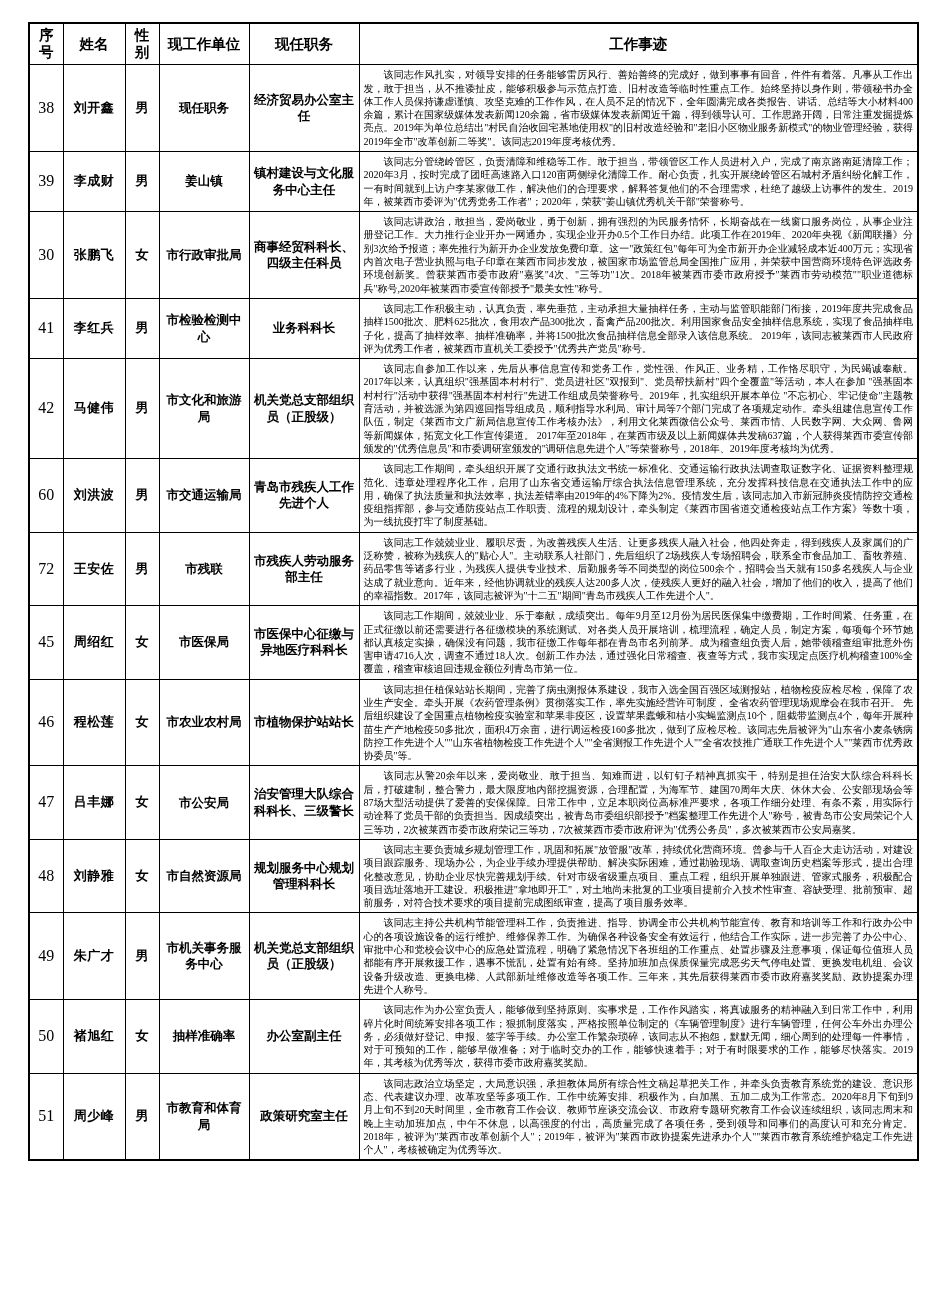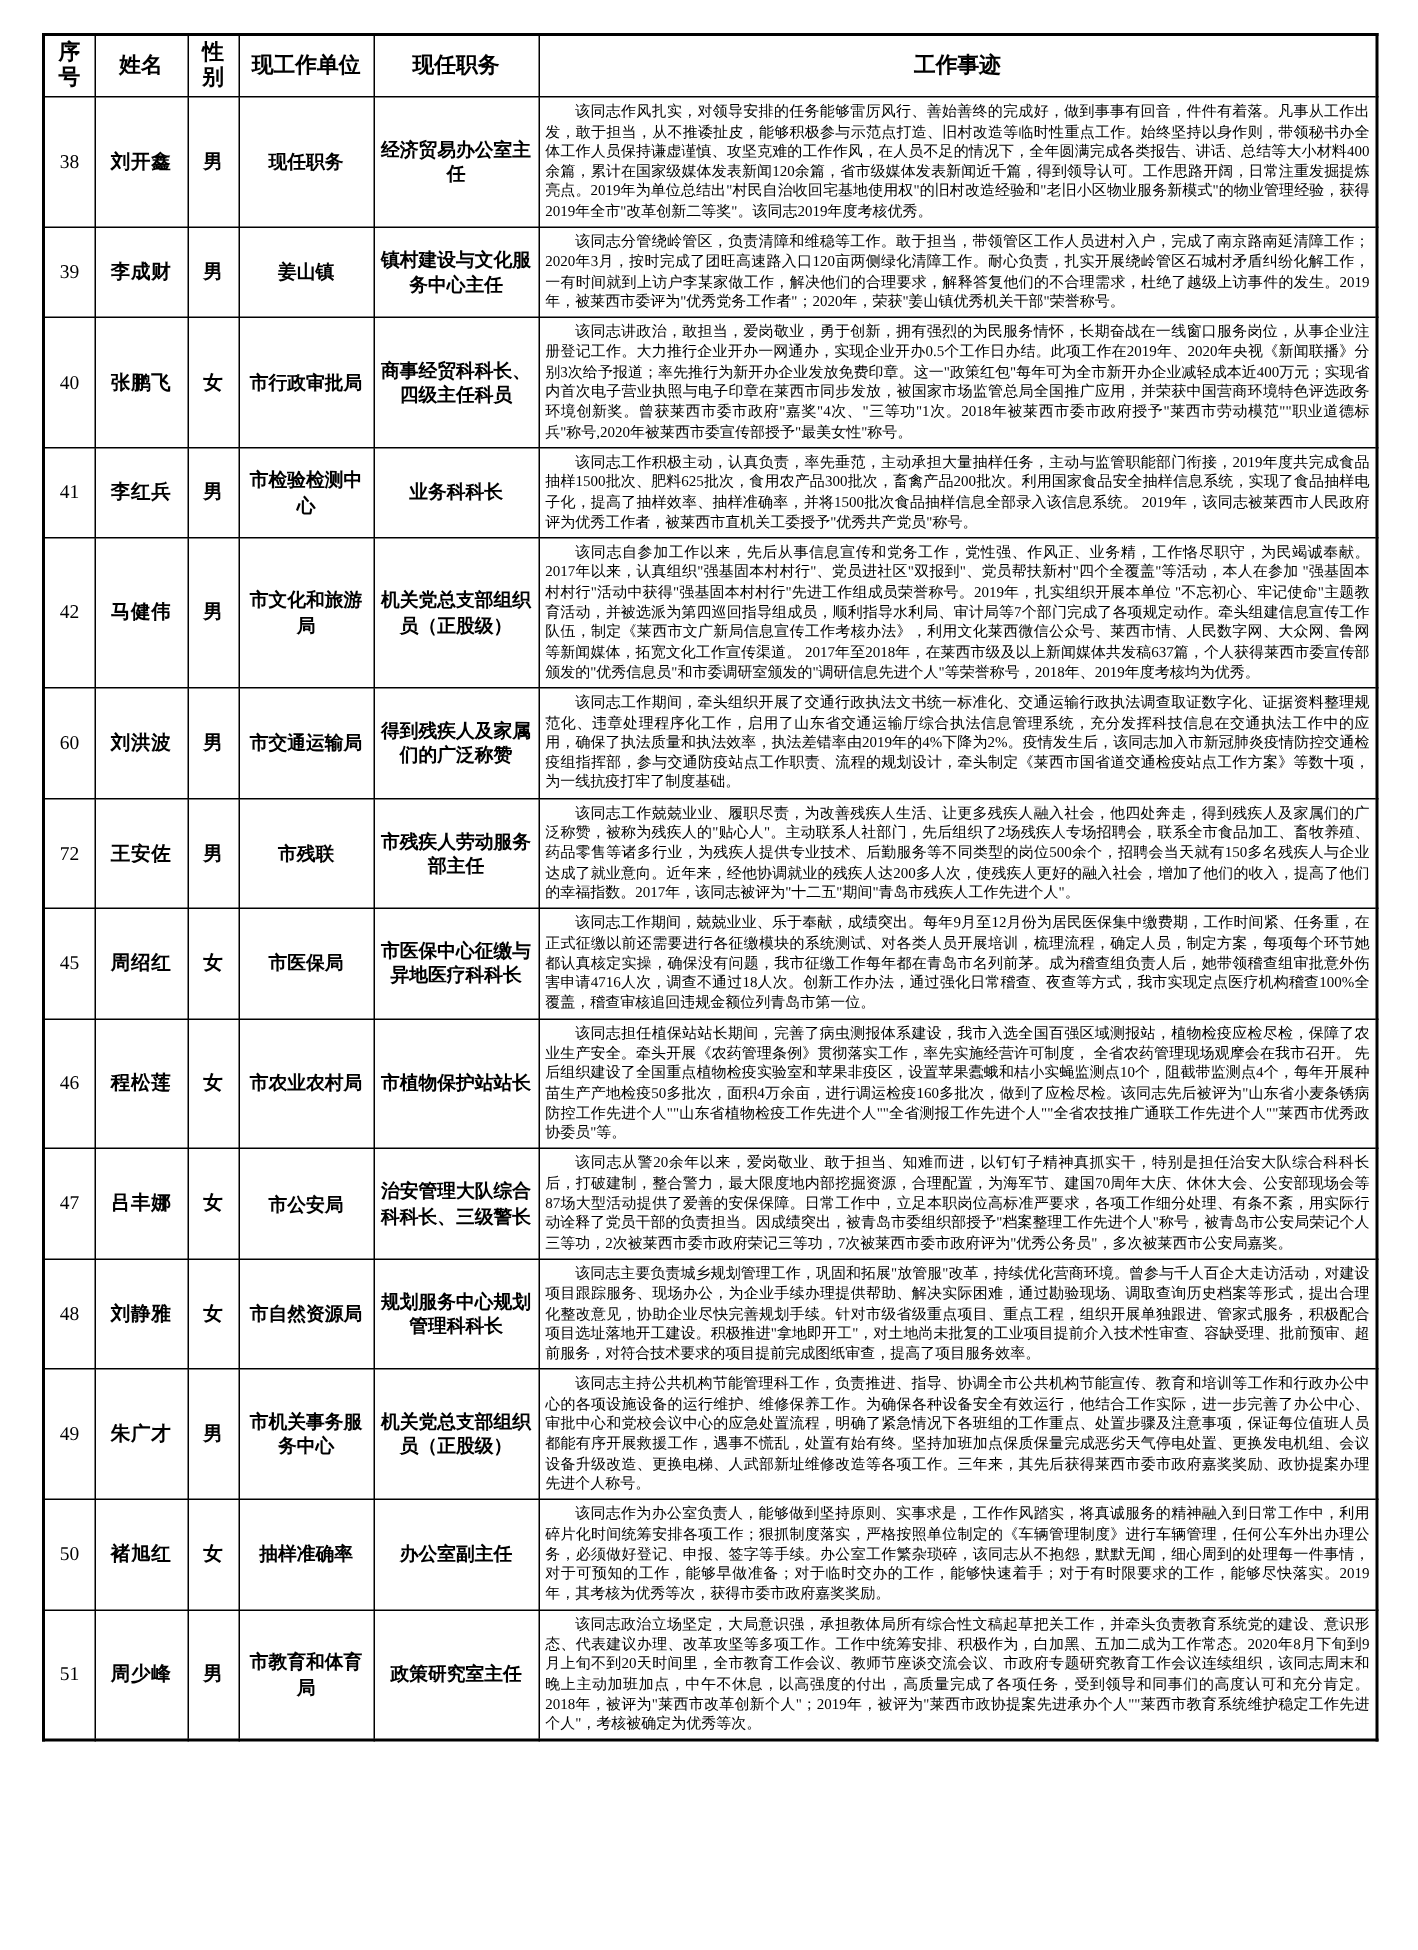--- a/index.html
+++ b/index.html
@@ -43,21 +43,21 @@
   col.c-unit   { width: 90px; }
   col.c-post   { width: 110px; }
   col.c-deeds  { width: 559px; }
 
   td.seq, td.name, td.sex, td.unit, td.post {
     text-align: center;
     font-size: 13px;
     line-height: 1.3;
     font-weight: bold;
   }
-  td.seq { font-size: 13px; font-weight: normal; }
+  td.seq { font-size: 16px; font-weight: normal; }
   td.name { letter-spacing: 0.5px; }
   td.unit, td.post { font-size: 12.5px; }
   td.deeds {
     text-align: justify;
     text-justify: inter-ideograph;
     font-size: 10px;
     line-height: 1.33;
     text-indent: 2em;
     padding: 5px 6px;
   }
@@ -97,21 +97,21 @@
         </tr>
         <tr>
           <td class="seq">39</td>
           <td class="name">李成财</td>
           <td class="sex">男</td>
           <td class="unit">姜山镇</td>
           <td class="post">镇村建设与文化服务中心主任</td>
           <td class="deeds">该同志分管绕岭管区，负责清障和维稳等工作。敢于担当，带领管区工作人员进村入户，完成了南京路南延清障工作；2020年3月，按时完成了团旺高速路入口120亩两侧绿化清障工作。耐心负责，扎实开展绕岭管区石城村矛盾纠纷化解工作，一有时间就到上访户李某家做工作，解决他们的合理要求，解释答复他们的不合理需求，杜绝了越级上访事件的发生。2019年，被莱西市委评为"优秀党务工作者"；2020年，荣获"姜山镇优秀机关干部"荣誉称号。</td>
         </tr>
         <tr>
-          <td class="seq">40</td>
+          <td class="seq">30</td>
           <td class="name">张鹏飞</td>
           <td class="sex">女</td>
           <td class="unit">市行政审批局</td>
           <td class="post">商事经贸科科长、四级主任科员</td>
           <td class="deeds">该同志讲政治，敢担当，爱岗敬业，勇于创新，拥有强烈的为民服务情怀，长期奋战在一线窗口服务岗位，从事企业注册登记工作。大力推行企业开办一网通办，实现企业开办0.5个工作日办结。此项工作在2019年、2020年央视《新闻联播》分别3次给予报道；率先推行为新开办企业发放免费印章。这一"政策红包"每年可为全市新开办企业减轻成本近400万元；实现省内首次电子营业执照与电子印章在莱西市同步发放，被国家市场监管总局全国推广应用，并荣获中国营商环境特色评选政务环境创新奖。曾获莱西市委市政府"嘉奖"4次、"三等功"1次。2018年被莱西市委市政府授予"莱西市劳动模范""职业道德标兵"称号,2020年被莱西市委宣传部授予"最美女性"称号。</td>
         </tr>
         <tr>
           <td class="seq">41</td>
           <td class="name">李红兵</td>
           <td class="sex">男</td>
@@ -125,21 +125,21 @@
           <td class="sex">男</td>
           <td class="unit">市文化和旅游局</td>
           <td class="post">机关党总支部组织员（正股级）</td>
           <td class="deeds">该同志自参加工作以来，先后从事信息宣传和党务工作，党性强、作风正、业务精，工作恪尽职守，为民竭诚奉献。2017年以来，认真组织"强基固本村村行"、党员进社区"双报到"、党员帮扶新村"四个全覆盖"等活动，本人在参加 "强基固本村村行"活动中获得"强基固本村村行"先进工作组成员荣誉称号。2019年，扎实组织开展本单位 "不忘初心、牢记使命"主题教育活动，并被选派为第四巡回指导组成员，顺利指导水利局、审计局等7个部门完成了各项规定动作。牵头组建信息宣传工作队伍，制定《莱西市文广新局信息宣传工作考核办法》，利用文化莱西微信公众号、莱西市情、人民数字网、大众网、鲁网等新闻媒体，拓宽文化工作宣传渠道。 2017年至2018年，在莱西市级及以上新闻媒体共发稿637篇，个人获得莱西市委宣传部颁发的"优秀信息员"和市委调研室颁发的"调研信息先进个人"等荣誉称号，2018年、2019年度考核均为优秀。</td>
         </tr>
         <tr>
           <td class="seq">60</td>
           <td class="name">刘洪波</td>
           <td class="sex">男</td>
           <td class="unit">市交通运输局</td>
-          <td class="post">得到残疾人及家属们的广泛称赞</td>
+          <td class="post">青岛市残疾人工作先进个人</td>
           <td class="deeds">该同志工作期间，牵头组织开展了交通行政执法文书统一标准化、交通运输行政执法调查取证数字化、证据资料整理规范化、违章处理程序化工作，启用了山东省交通运输厅综合执法信息管理系统，充分发挥科技信息在交通执法工作中的应用，确保了执法质量和执法效率，执法差错率由2019年的4%下降为2%。疫情发生后，该同志加入市新冠肺炎疫情防控交通检疫组指挥部，参与交通防疫站点工作职责、流程的规划设计，牵头制定《莱西市国省道交通检疫站点工作方案》等数十项，为一线抗疫打牢了制度基础。</td>
         </tr>
         <tr>
           <td class="seq">72</td>
           <td class="name">王安佐</td>
           <td class="sex">男</td>
           <td class="unit">市残联</td>
           <td class="post">市残疾人劳动服务部主任</td>
           <td class="deeds">该同志工作兢兢业业、履职尽责，为改善残疾人生活、让更多残疾人融入社会，他四处奔走，得到残疾人及家属们的广泛称赞，被称为残疾人的"贴心人"。主动联系人社部门，先后组织了2场残疾人专场招聘会，联系全市食品加工、畜牧养殖、药品零售等诸多行业，为残疾人提供专业技术、后勤服务等不同类型的岗位500余个，招聘会当天就有150多名残疾人与企业达成了就业意向。近年来，经他协调就业的残疾人达200多人次，使残疾人更好的融入社会，增加了他们的收入，提高了他们的幸福指数。2017年，该同志被评为"十二五"期间"青岛市残疾人工作先进个人"。</td>
         </tr>

